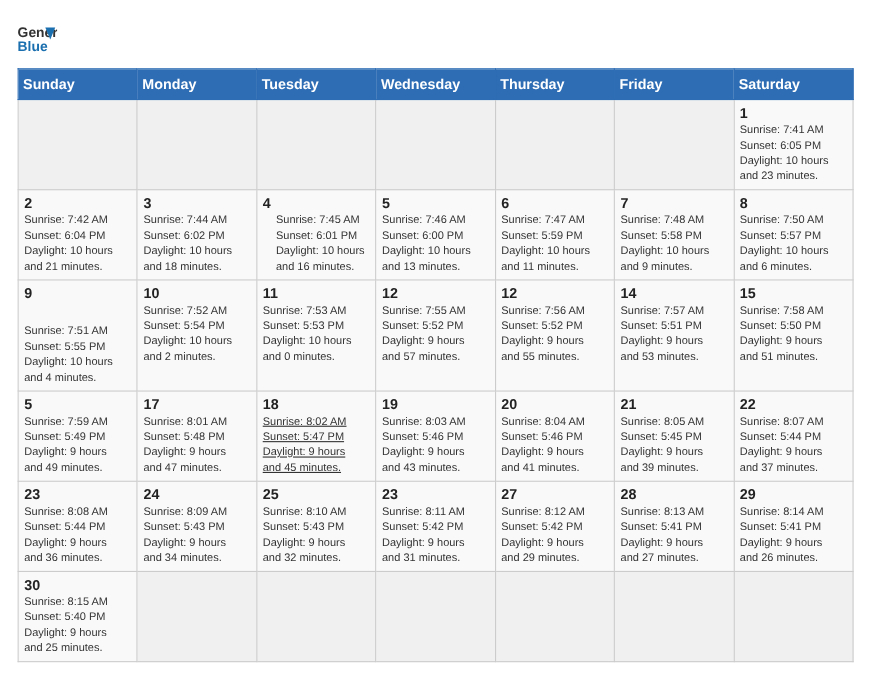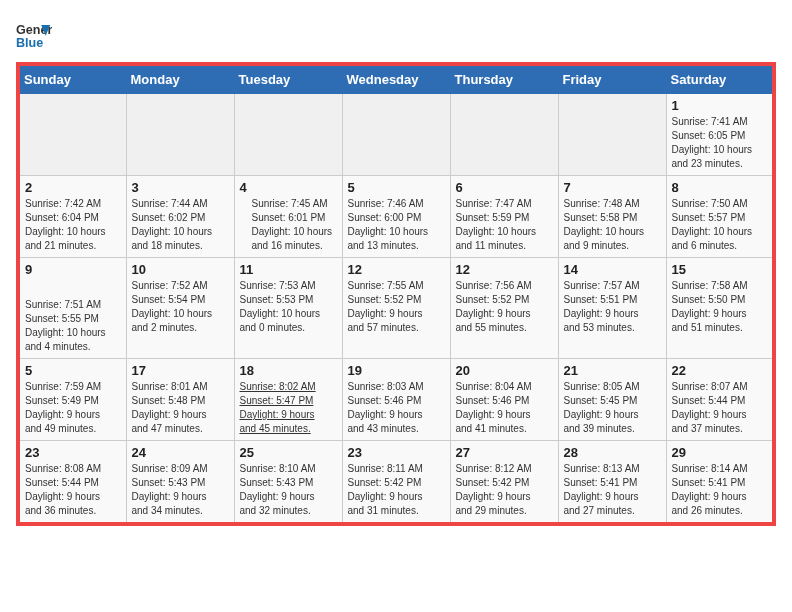--- a/index.html
+++ b/index.html
@@ -33,21 +33,21 @@
       font-weight: bold;
       color: #222;
     }
     .location-title {
       font-size: 16px;
       color: #444;
     }
     table {
       width: 100%;
       border-collapse: collapse;
-      border: 4px solid #ef4444;
+      border: 1px solid #ef4444;
     }
     th {
       background-color: #2e6db4;
       color: #fff;
       font-size: 13px;
       font-weight: bold;
       padding: 6px 4px;
       text-align: left;
       border: 1px solid #2e6db4;
     }
@@ -330,14 +330,29 @@
 and 27 minutes.</div>
         </td>
         <td class="day-cell">
           <span class="day-number">29</span>
           <div class="day-info" style="white-space: pre-line;">Sunrise: 8:14 AM
 Sunset: 5:41 PM
 Daylight: 9 hours
 and 26 minutes.</div>
         </td>
       </tr>
+      <tr class="last-row">
+        <td class="day-cell">
+          <span class="day-number">30</span>
+          <div class="day-info" style="white-space: pre-line;">Sunrise: 8:15 AM
+Sunset: 5:40 PM
+Daylight: 9 hours
+and 25 minutes.</div>
+        </td>
+        <td class="empty"></td>
+        <td class="empty"></td>
+        <td class="empty"></td>
+        <td class="empty"></td>
+        <td class="empty"></td>
+        <td class="empty"></td>
+      </tr>
     </tbody>
 </table>
 
 </body></html>

